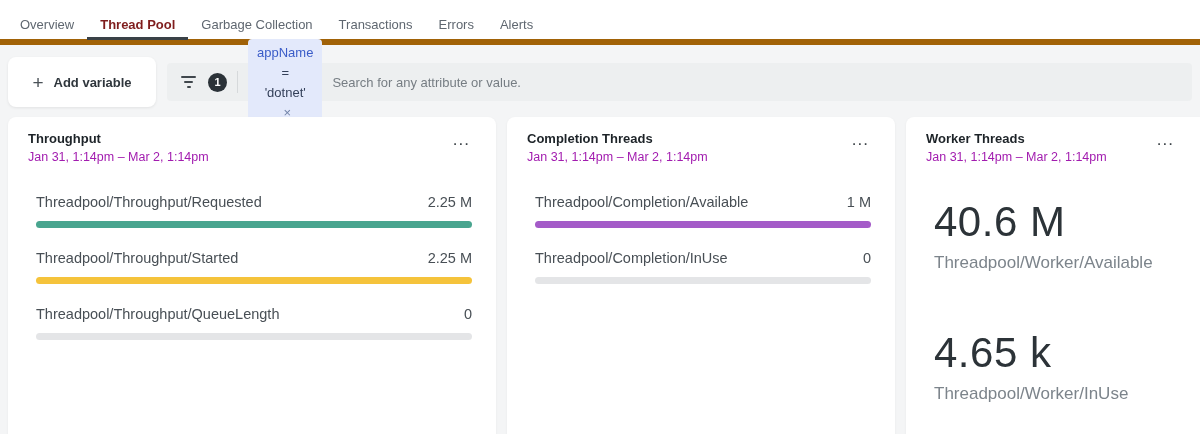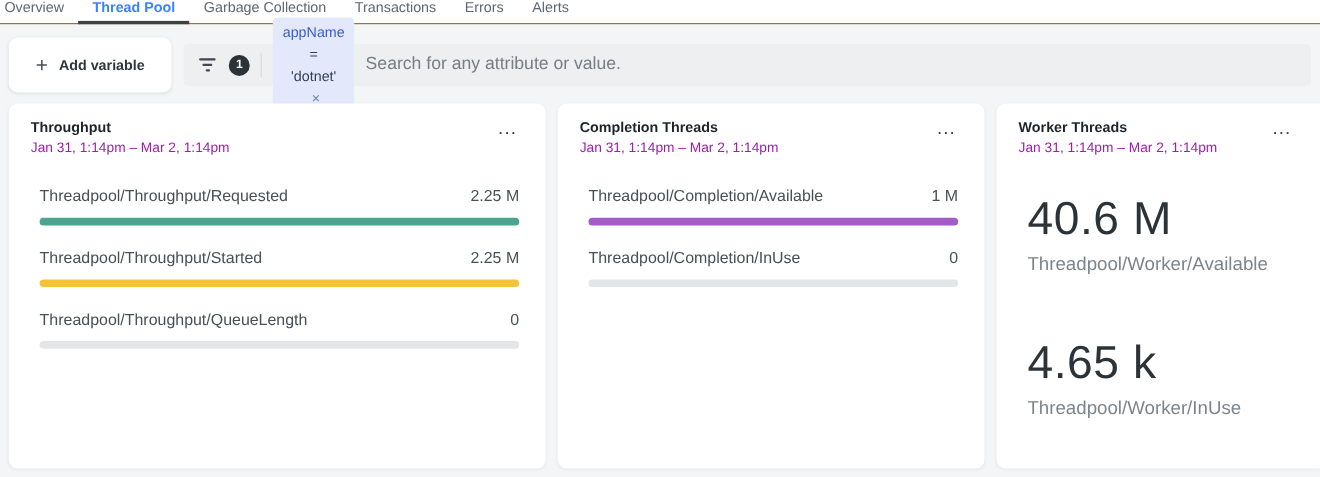--- a/index.html
+++ b/index.html
@@ -6,38 +6,38 @@
   html, body { width: 1200px; height: 434px; overflow: hidden; }
   body {
     background: #f4f5f6;
     font-family: "Liberation Sans", "DejaVu Sans", sans-serif;
     color: #2c3338;
   }
 
   
   .nav {
     background: #fff;
-    border-bottom: 1px solid #a16207;
+    border-bottom: 6px solid #a16207;
     display: flex;
     align-items: flex-end;
-    padding: 0 4px;
-    height: 22px;
+    padding: 0 20px;
+    height: 45px;
   }
   .tab {
     font-size: 13px;
     color: #5f6770;
     padding: 5px 13px 5px;
     border-bottom: 3px solid transparent;
     margin-bottom: -1px;
     cursor: pointer;
     white-space: nowrap;
   }
   .tab:first-child { padding-left: 0; }
   .tab.active {
-    color: #3b82f6;
+    color: #7f1d1d;
     font-weight: 700;
     border-bottom-color: #3a4147;
   }
 
   
   .toolbar {
     display: flex;
     align-items: center;
     gap: 11px;
     padding: 12px 8px 0 8px;
@@ -90,21 +90,21 @@
     display: flex; align-items: center; gap: 5px;
     white-space: nowrap;
     flex-direction: column;
   }
   .chip-attr { color: #3a5cc8; }
   .chip-op, .chip-val { color: #333f58; }
   .chip-x { color: #7183a8; margin-left: 4px; cursor: pointer; font-size: 13px; }
   .search-input {
     flex: 1;
     border: none; background: transparent; outline: none;
-    font-size: 16px; color: #333a40;
+    font-size: 13px; color: #333a40;
     font-family: "Liberation Sans", "DejaVu Sans", sans-serif;
   }
   .search-input::placeholder { color: #767d83; }
 
   
   .cards {
     display: flex;
     gap: 11px;
     padding: 10px 0 0 8px;
     align-items: stretch;

